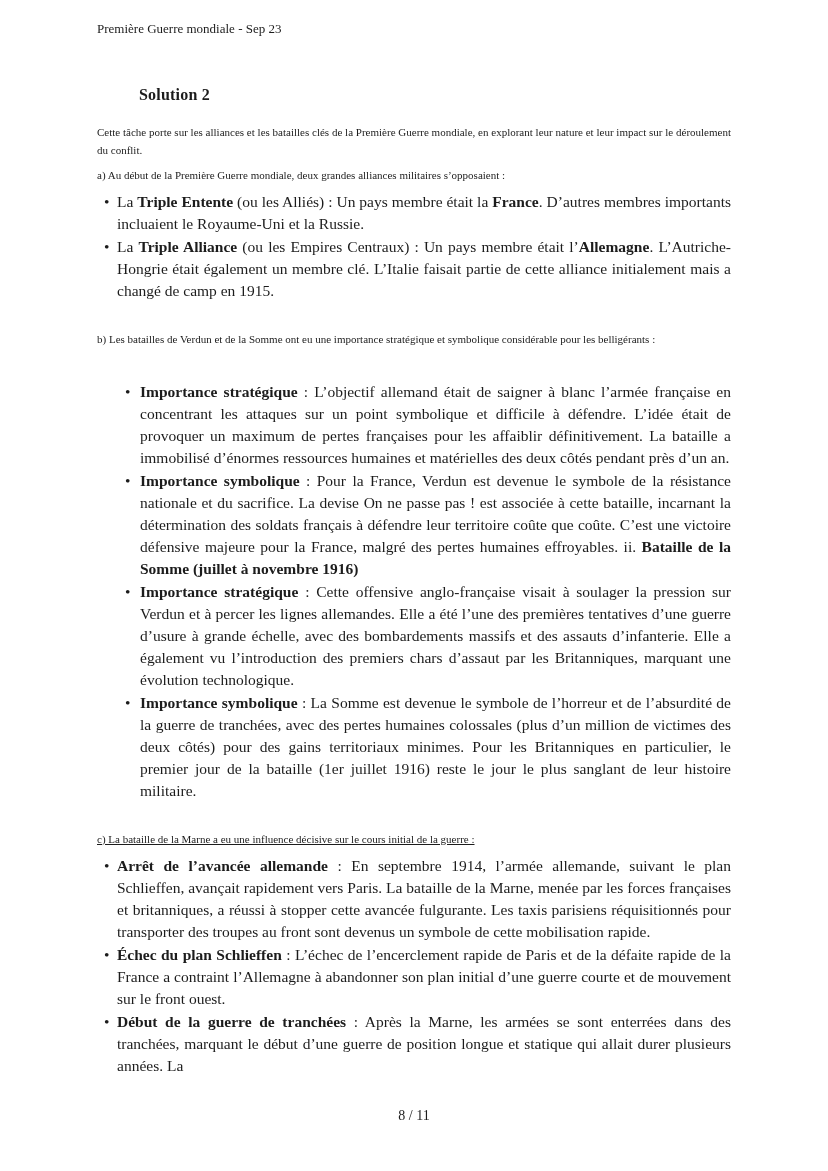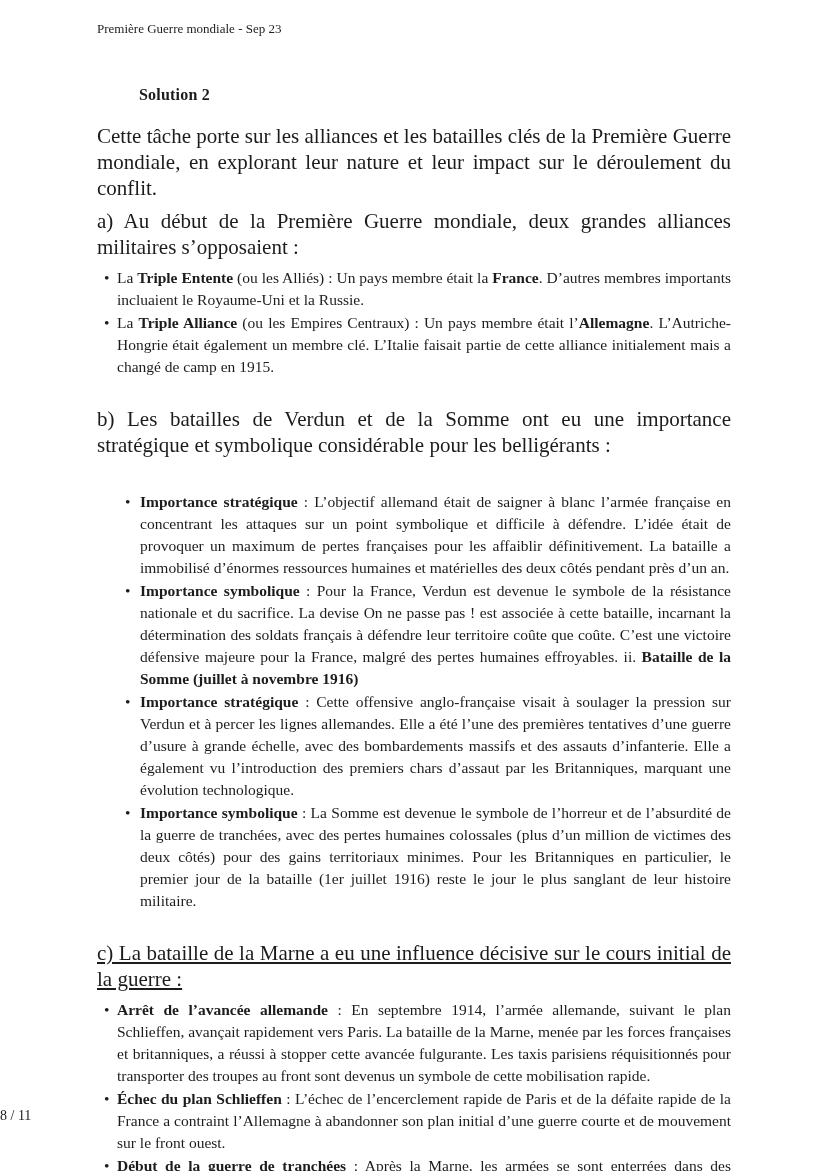--- a/index.html
+++ b/index.html
@@ -14,21 +14,21 @@
   .header {
     position: absolute; top: 21px; left: 97px; right: 97px;
     font-size: 13px; color: #1c1c1c;
   }
 
   .content-area { position: absolute; top: 0; left: 97px; width: 634px; }
 
   .title { margin-top: 86px; font-size: 16px; font-weight: 700; letter-spacing: 0.2px; margin-left: 42px; }
 
   .paragraph {
-    margin-top: 7px; font-size: 21px; line-height: 26px;
+    margin-top: 7px; font-size: 11px; line-height: 18px;
     text-align: justify; hyphens: auto;
   }
   [data-name="document-content"] > :first-child { margin-top: 19px; }
 
   .list { margin-top: 7px; }
   .list-item {
     position: relative; padding-left: 20px; margin-top: 1px;
     font-size: 15.5px; line-height: 22px; text-align: justify; hyphens: auto;
   }
   .bullet { position: absolute; left: 7px; }
@@ -38,21 +38,21 @@
   .bold { font-weight: 700; }
 
   
   [data-name="question-b-paragraph"] { margin-top: 28px; }
   [data-name="verdun-heading"] { margin-top: 12px; padding-left: 18px; }
   [data-name="verdun-somme-list"] { margin-top: 33px; }
   [data-name="question-c-paragraph"] { margin-top: 28px; text-decoration: underline; }
 
   .footer {
     position: absolute; bottom: 47px; left: 0; width: 100%;
-    text-align: left; font-size: 14px; color: #1c1c1c;
+    text-align: center; font-size: 14px; color: #1c1c1c;
   }
 </style>
 </head>
 <body>
 
 <div class="page" data-name="document-page">
 
   <div class="header" data-name="page-header">
     <span data-name="header-running-title">Première Guerre mondiale - Sep 23</span>
   </div>

